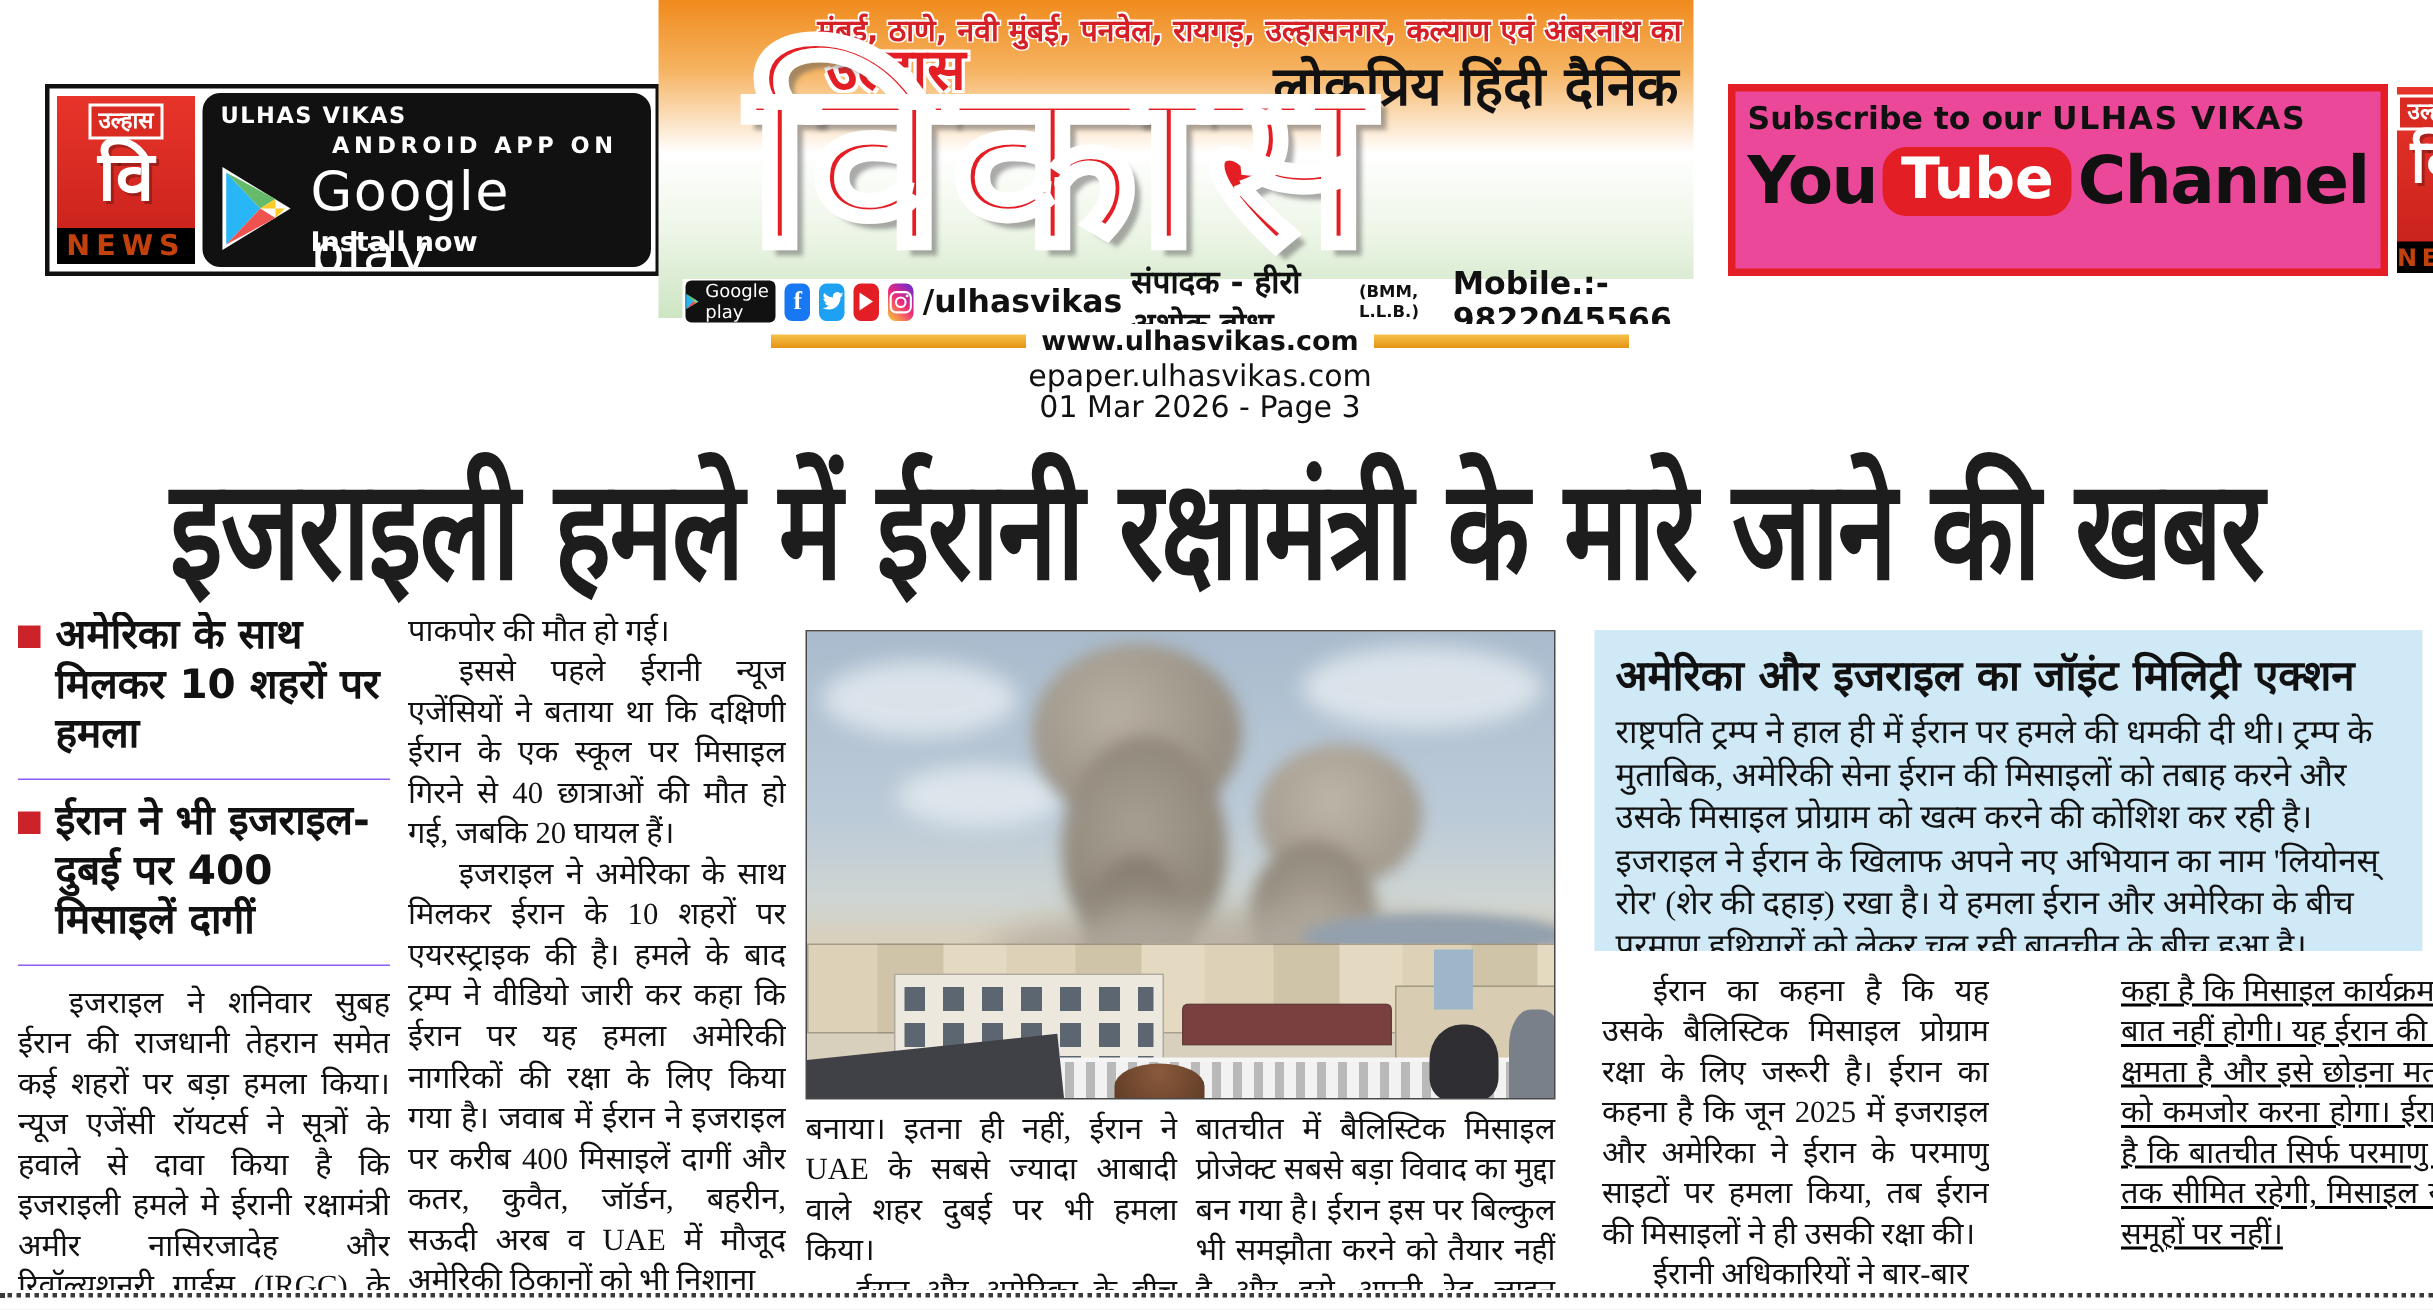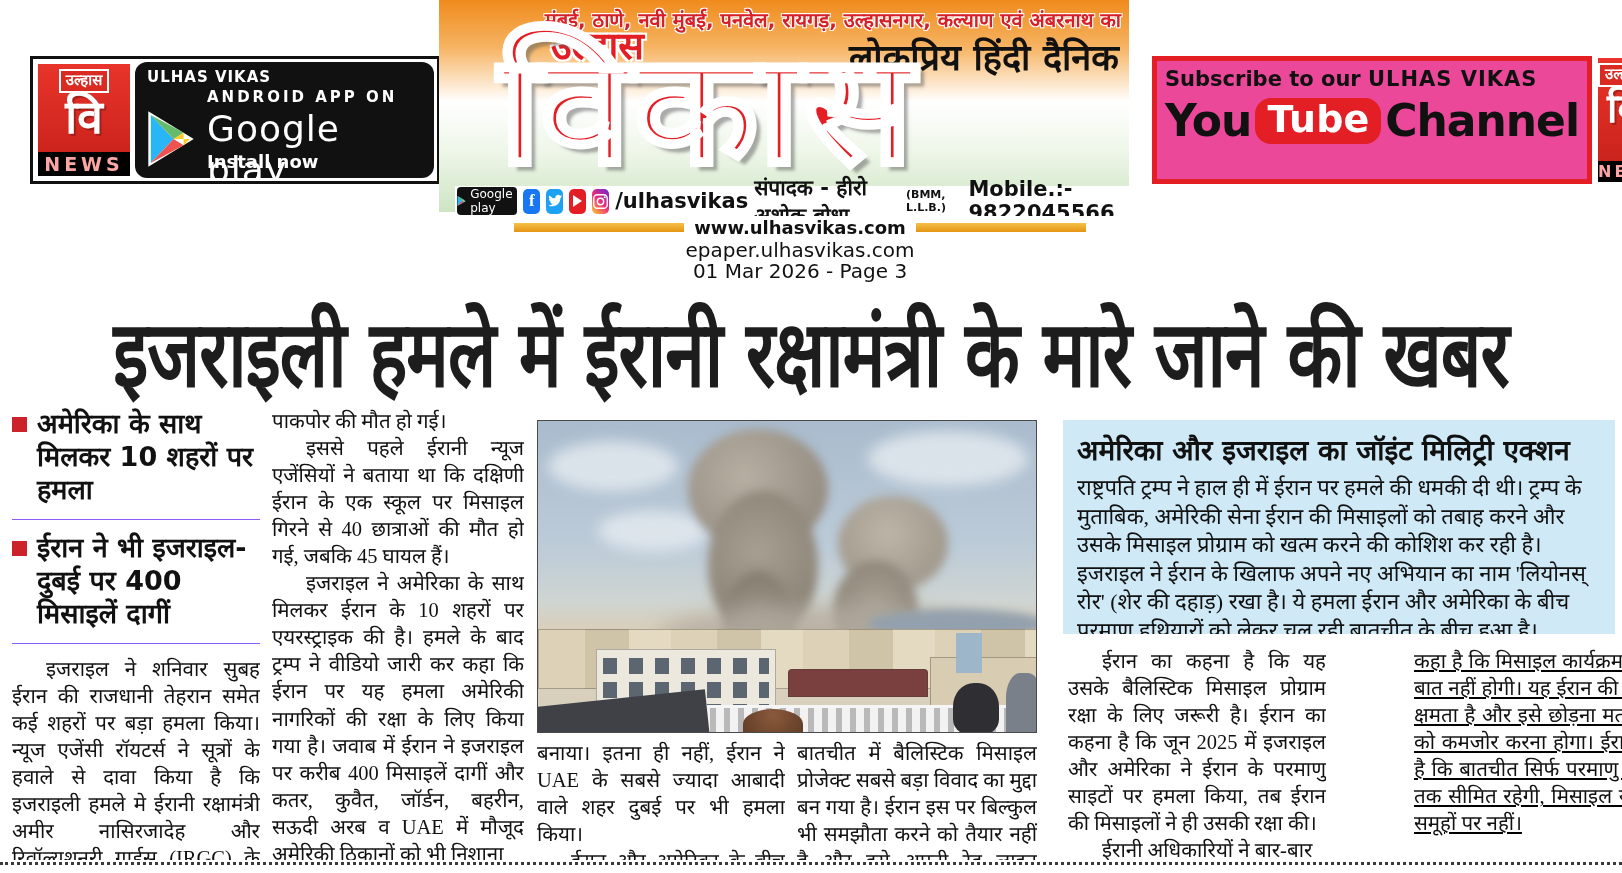--- a/index.html
+++ b/index.html
@@ -6,27 +6,27 @@
   html,body { background:#e9e9e9; }
   body { width:1622px; height:873px; position:relative; font-family:"DejaVu Sans", sans-serif; }
   .page { position:absolute; left:0; top:0; width:1622px; height:873px; background:#fff; overflow:hidden; }
   .abs { position:absolute; }
 
   
   .banner-left { left:30px; top:56px; width:410px; height:128px; border:3px solid #111; background:#fff; display:flex; padding:3px; gap:3px; }
   .logo-sq { width:96px; background:linear-gradient(180deg,#e8342a,#c4201a); position:relative; display:flex; flex-direction:column; align-items:center; justify-content:flex-start; border:2px solid #fff; }
   .logo-top { margin-top:5px; font-size:15px; font-weight:bold; color:#fff; border:2px solid #fff; padding:0 5px; line-height:1.3; background:#d92b22; }
   .logo-glyph { font-size:46px; font-weight:900; color:#fff; line-height:1.05; text-shadow:2px 2px 0 rgba(0,0,0,.25); }
-  .logo-news { position:absolute; bottom:0; left:0; right:0; background:#000; color:#fca5a5; font-weight:900; letter-spacing:4px; text-align:center; font-size:19px; padding:1px 0; }
+  .logo-news { position:absolute; bottom:0; left:0; right:0; background:#000; color:#c2410c; font-weight:900; letter-spacing:4px; text-align:center; font-size:19px; padding:1px 0; }
   .gp-box { flex:1; background:#111; border-radius:12px; position:relative; color:#fff; overflow:hidden; }
   .gp-brand { position:absolute; left:12px; top:6px; font-weight:900; font-size:15px; letter-spacing:1px; }
   .gp-row { position:absolute; left:10px; top:26px; right:8px; display:flex; align-items:center; gap:10px; }
   .gp-tri { width:52px; height:58px; flex:0 0 52px; }
   .gp-texts { flex:1; }
-  .gp-l1 { font-size:15px; font-weight:bold; letter-spacing:3px; margin-bottom:2px; }
+  .gp-l1 { font-size:15px; font-weight:bold; letter-spacing:3px; margin-bottom:2px;text-align:center; }
   .gp-l2 { font-size:36px; font-weight:500; letter-spacing:1px; }
   .gp-cta { position:absolute; left:72px; bottom:6px; font-size:18px; font-weight:900; }
 
   
   .masthead { left:439px; top:0; width:690px; height:212px; background:linear-gradient(180deg,#f08b1d 0%,#f6b361 22%,#ffffff 48%,#eef6e8 72%,#cde5c3 100%); overflow:hidden; }
   .region { position:absolute; right:8px; top:6px; font-size:20px; font-weight:bold; color:#d62027; text-shadow:1px 1px 0 #fff,-1px -1px 0 #fff,1px -1px 0 #fff,-1px 1px 0 #fff; }
   .tagline { position:absolute; right:10px; top:32px; font-size:36px; font-weight:900; color:#111; }
   .title-small { position:absolute; left:112px; top:18px; font-size:38px; font-weight:900; color:#e31e24; text-shadow:2px 2px 0 #fff,-2px -2px 0 #fff,2px -2px 0 #fff,-2px 2px 0 #fff; }
   .title { position:absolute; left:60px; top:26px; font-size:152px; line-height:1.1; font-weight:900; color:#e31e24; letter-spacing:4px; -webkit-text-stroke:5px #fff; text-shadow:6px 6px 3px rgba(90,90,90,.5); transform:scaleX(1.06); transform-origin:left top; }
 
@@ -225,21 +225,21 @@
     </div>
     <div class="bullet-item">
       <span class="sq"></span>
       <span class="btxt">ईरान ने भी इजराइल-दुबई पर 400 मिसाइलें दागीं</span>
     </div>
     <p class="indent">इजराइल ने शनिवार सुबह ईरान की राजधानी तेहरान समेत कई शहरों पर बड़ा हमला किया। न्यूज एजेंसी रॉयटर्स ने सूत्रों के हवाले से दावा किया है कि इजराइली हमले मे ईरानी रक्षामंत्री अमीर नासिरजादेह और रिवॉल्यूशनरी गार्ड्स (IRGC) के कमांडर मोहम्मद</p>
   </div>
 
   <div class="col c2">
     <p>पाकपोर की मौत हो गई।</p>
-    <p class="indent">इससे पहले ईरानी न्यूज एजेंसियों ने बताया था कि दक्षिणी ईरान के एक स्कूल पर मिसाइल गिरने से 40 छात्राओं की मौत हो गई, जबकि 45 घायल हैं।</p>
+    <p class="indent">इससे पहले ईरानी न्यूज एजेंसियों ने बताया था कि दक्षिणी ईरान के एक स्कूल पर मिसाइल गिरने से 40 छात्राओं की मौत हो गई, जबकि 20 घायल हैं।</p>
     <p class="indent">इजराइल ने अमेरिका के साथ मिलकर ईरान के 10 शहरों पर एयरस्ट्राइक की है। हमले के बाद ट्रम्प ने वीडियो जारी कर कहा कि ईरान पर यह हमला अमेरिकी नागरिकों की रक्षा के लिए किया गया है। जवाब में ईरान ने इजराइल पर करीब 400 मिसाइलें दागीं और कतर, कुवैत, जॉर्डन, बहरीन, सऊदी अरब व UAE में मौजूद अमेरिकी ठिकानों को भी निशाना</p>
   </div>
 
   <div class="abs photo">
     <div class="cloud" style="left:10px;top:20px;width:130px;height:50px;"></div>
     <div class="cloud" style="left:330px;top:10px;width:160px;height:55px;"></div>
     <div class="cloud" style="left:60px;top:90px;width:110px;height:40px;"></div>
     <div class="smoke sm1a"></div>
     <div class="smoke sm1b"></div>
     <div class="smoke sm1c"></div>

